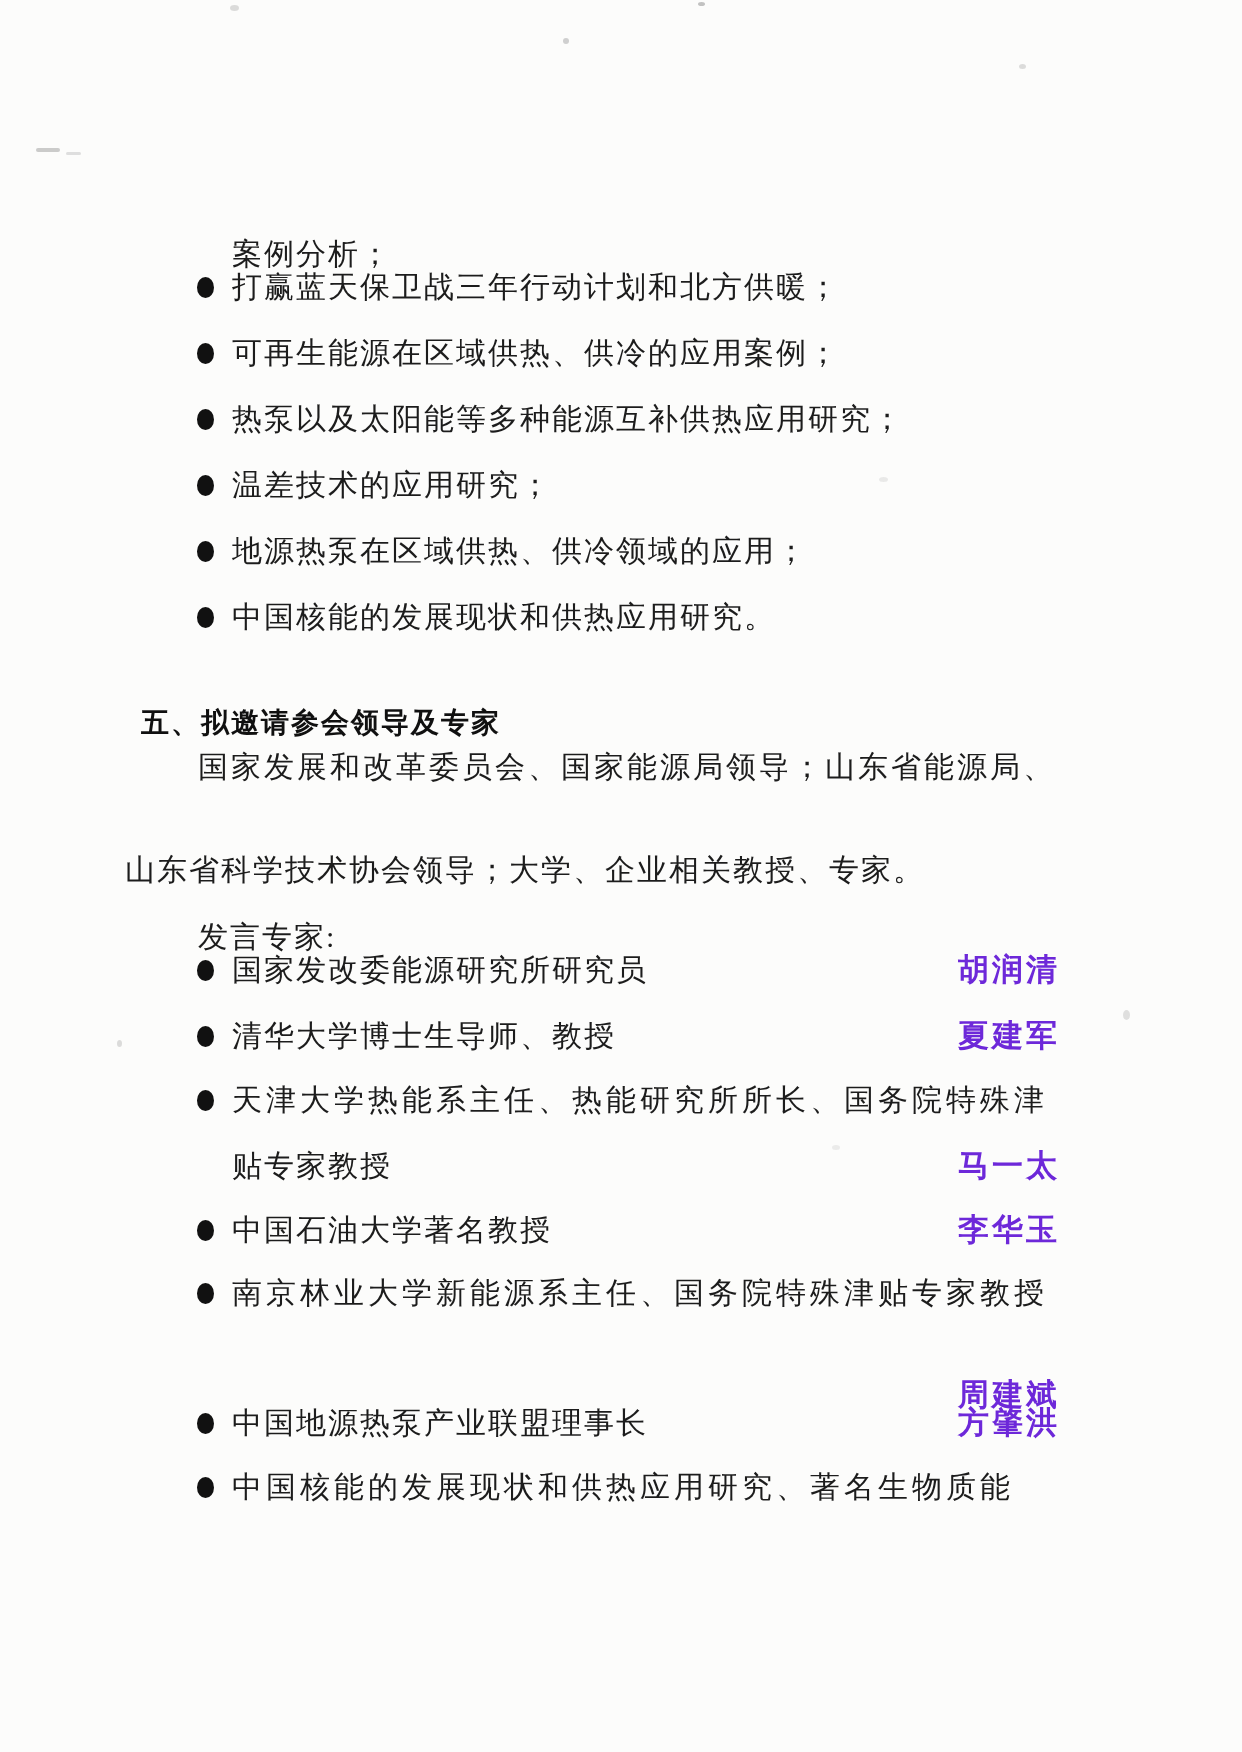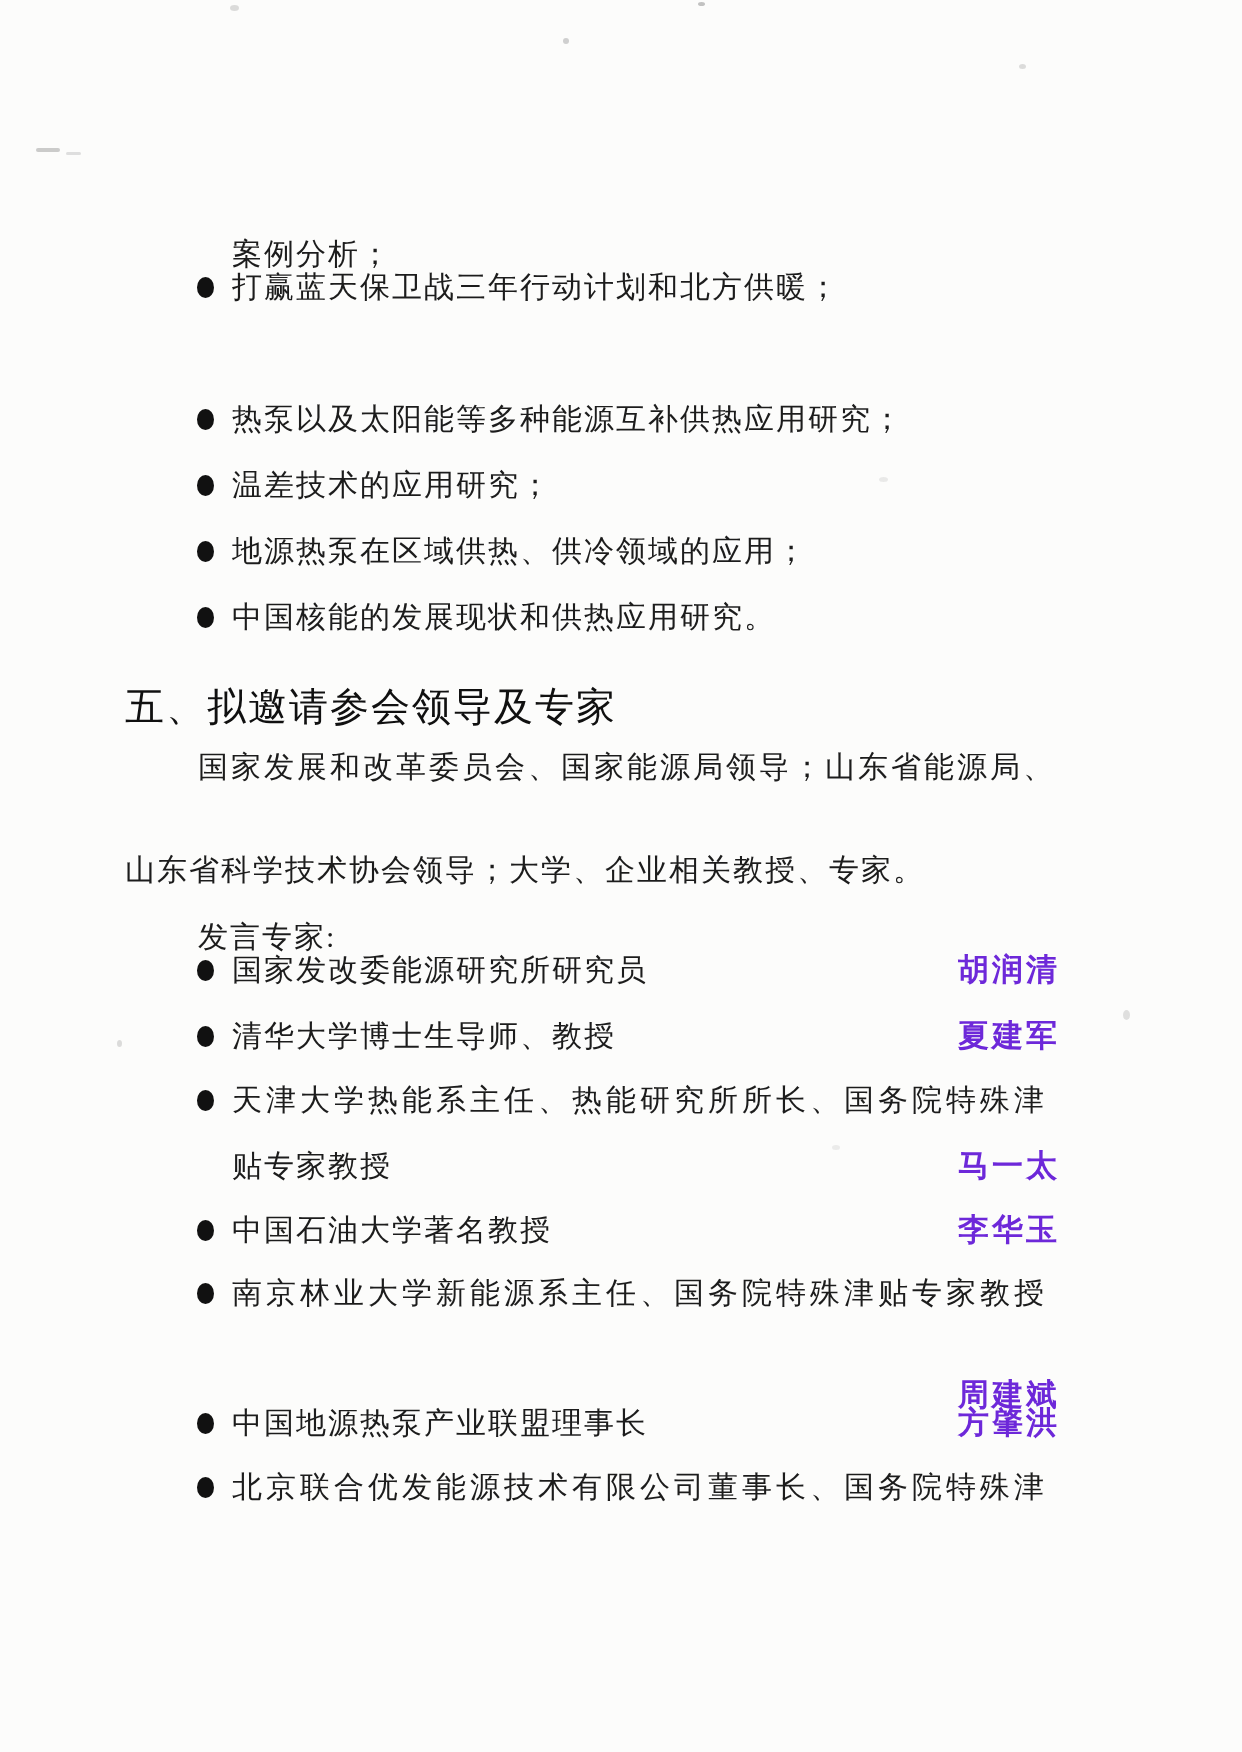--- a/index.html
+++ b/index.html
@@ -45,24 +45,24 @@
     font-weight: 700;
     font-size: 31px;
     letter-spacing: 3px;
     color: #6d28d9;
   }
   .name-row { justify-content: flex-end; margin-top: 36px; }
   .heading {
     position: absolute;
     left: 125px;
     width: 935px;
-    margin: 0;
-    font-size: 39px;
+    margin: 16px;
+    font-size: 28px;
     line-height: 38px;
-    font-weight: 400;
+    font-weight: 700;
     letter-spacing: 2px;
     color: #101010;
     font-family: "Liberation Sans", "DejaVu Sans", sans-serif;
     white-space: nowrap;
   }
   .artifact {
     position: absolute;
     border-radius: 50%;
     pointer-events: none;
   }
@@ -72,20 +72,24 @@
 
 <div class="page">
 
   <p class="line indent-1" style="top:207px">
     <span class="btxt">案例分析；</span>
   </p>
 
   <div class="line bullet-row" style="top:270px">
     <span class="dot"></span>
     <span class="btxt">打赢蓝天保卫战三年行动计划和北方供暖；</span>
+  </div>
+  <div class="line bullet-row" style="top:336px">
+    <span class="dot"></span>
+    <span class="btxt">可再生能源在区域供热、供冷的应用案例；</span>
   </div>
   <div class="line bullet-row" style="top:402px">
     <span class="dot"></span>
     <span class="btxt">热泵以及太阳能等多种能源互补供热应用研究；</span>
   </div>
   <div class="line bullet-row" style="top:468px">
     <span class="dot"></span>
     <span class="btxt">温差技术的应用研究；</span>
   </div>
   <div class="line bullet-row" style="top:534px">
@@ -140,21 +144,21 @@
   </div>
 
   <div class="line bullet-row" style="top:1406px">
     <span class="dot"></span>
     <span class="btxt">中国地源热泵产业联盟理事长</span>
     <span class="name">方肇洪</span>
   </div>
 
   <div class="line bullet-row" style="top:1470px">
     <span class="dot"></span>
-    <span class="btxt wide">北京联合优发能源技术有限公司董事长、国务院特殊津</span>
+    <span class="btxt wide">中国核能的发展现状和供热应用研究、著名生物质能</span>
   </div>
 
   <span class="artifact" style="left:698px; top:2px;  width:7px; height:4px; background:#888; opacity:.5"></span>
   <span class="artifact" style="left:230px; top:5px;  width:9px; height:6px; background:#aaa; opacity:.4"></span>
   <span class="artifact" style="left:563px; top:38px; width:6px; height:6px; background:#999; opacity:.45"></span>
   <span class="artifact" style="left:1019px;top:64px; width:7px; height:5px; background:#aaa; opacity:.4"></span>
   <span class="artifact" style="left:36px;  top:148px;width:24px; height:4px; background:#999; opacity:.5; border-radius:2px"></span>
   <span class="artifact" style="left:66px;  top:152px;width:15px; height:3px; background:#bbb; opacity:.45; border-radius:2px"></span>
   <span class="artifact" style="left:879px; top:477px;width:9px; height:5px; background:#ccc; opacity:.4"></span>
   <span class="artifact" style="left:1123px;top:1010px;width:7px; height:10px; background:#aaa; opacity:.35"></span>

